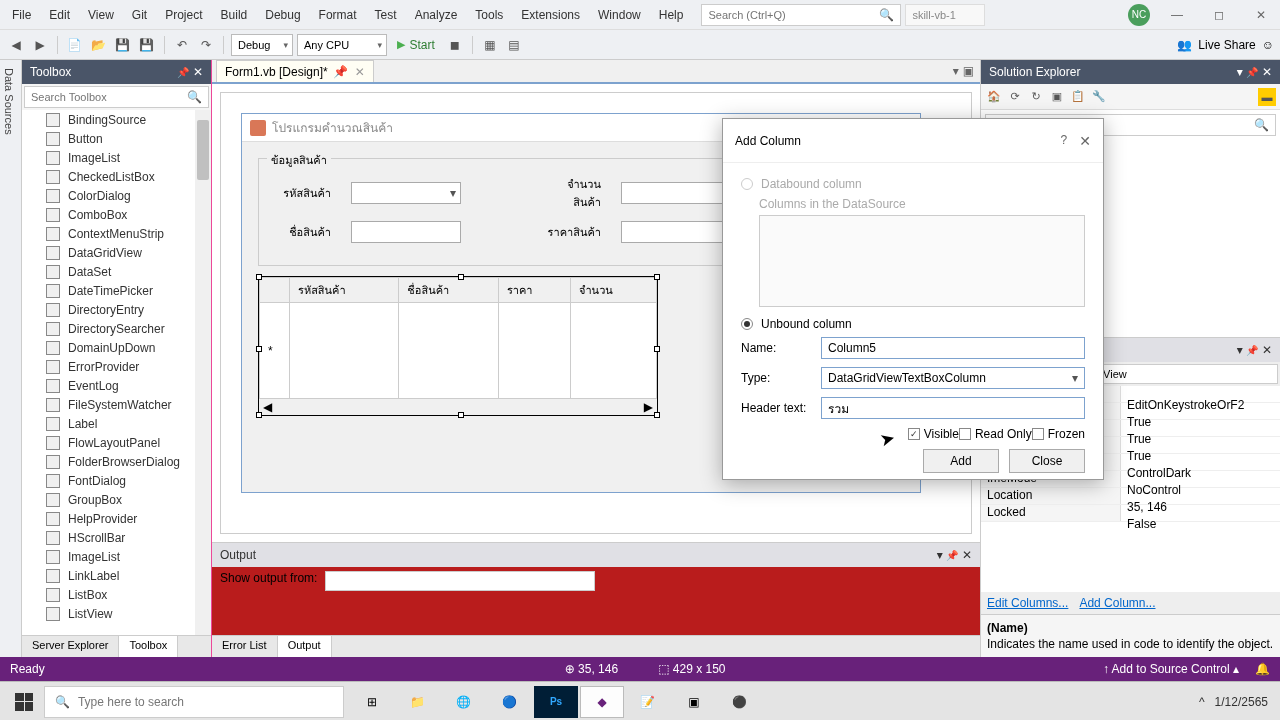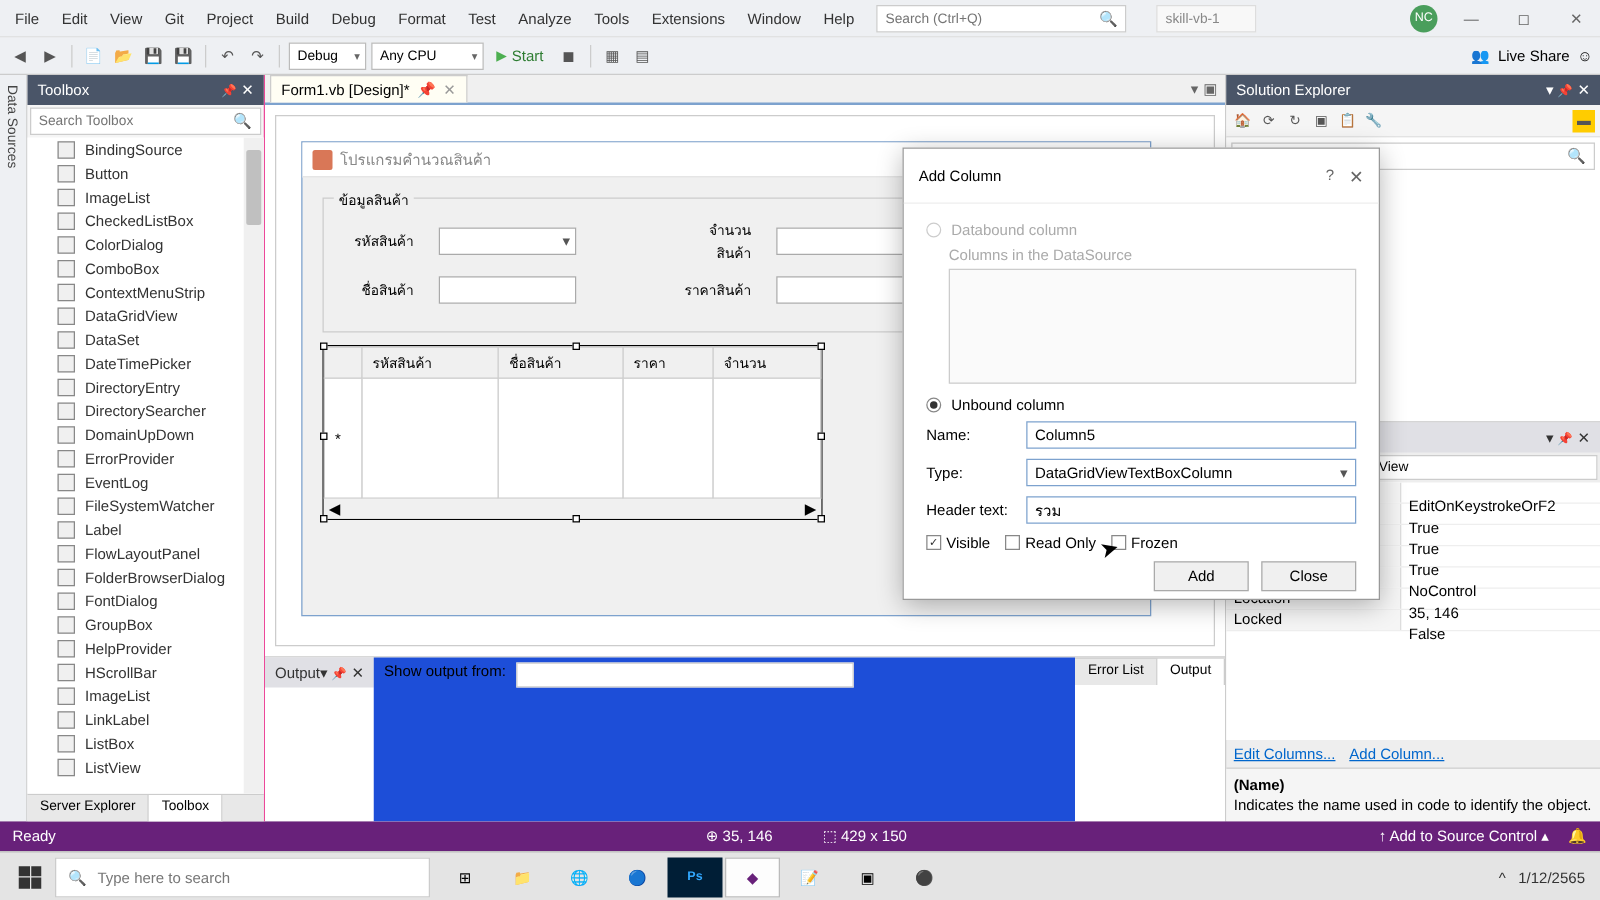--- a/index.html
+++ b/index.html
@@ -2,21 +2,21 @@
 <html><head>
 <meta charset="utf-8">
 <style>
 *{box-sizing:border-box;margin:0;padding:0;font-family:"Segoe UI",Tahoma,sans-serif;font-size:12px}
 body{width:1280px;height:720px;background:#eee;overflow:hidden;position:relative}
 .titlebar{height:30px;background:#eef0f3;display:flex;align-items:center;padding:0 4px;border-bottom:1px solid #ddd}
 .menubar{display:flex;align-items:center;gap:2px}
 .menubar span{padding:4px 8px;color:#333;cursor:pointer}
 .search-box{margin-left:10px;width:200px;height:22px;border:1px solid #ccc;background:#fff;display:flex;align-items:center;padding:0 6px;justify-content:space-between}
 .search-box input{border:none;outline:none;width:160px;font-size:11px}
-.doc-name{margin-left:24px;width:80px;height:22px;border:1px solid #ddd;background:#f8f8f8;padding:0 6px;display:flex;align-items:center;color:#888;font-size:11px}
+.doc-name{margin-left:4px;width:80px;height:22px;border:1px solid #ddd;background:#f8f8f8;padding:0 6px;display:flex;align-items:center;color:#888;font-size:11px}
 .title-right{margin-left:auto;display:flex;align-items:center;gap:12px}
 .badge-nc{width:22px;height:22px;border-radius:50%;background:#4a9e5c;color:#fff;display:flex;align-items:center;justify-content:center;font-size:10px;font-weight:normal}
 .win-btn{width:30px;height:22px;display:flex;align-items:center;justify-content:center;color:#666;cursor:pointer}
 .toolbar{height:30px;background:#eef0f3;display:flex;align-items:center;padding:0 6px;gap:4px;border-bottom:1px solid #ccc}
 .tb-icon{width:20px;height:20px;display:flex;align-items:center;justify-content:center;color:#555;font-size:12px}
 .tb-sep{width:1px;height:18px;background:#ccc;margin:0 3px}
 .tb-combo{height:22px;border:1px solid #bbb;background:#fff;padding:0 18px 0 6px;display:flex;align-items:center;position:relative;font-size:11px}
 .tb-combo::after{content:"▾";position:absolute;right:4px;color:#666;font-size:9px}
 .start-btn{display:flex;align-items:center;gap:4px;color:#2e7d32;padding:0 6px}
 .start-btn::before{content:"▶";color:#4caf50;font-size:11px}
@@ -53,22 +53,22 @@
 .form-input{width:110px;height:22px;border:1px solid #aaa;background:#fff}
 .form-combo{width:110px;height:22px;border:1px solid #aaa;background:#fff;position:relative}
 .form-combo::after{content:"▾";position:absolute;right:4px;top:3px;color:#555}
 .grid-wrap{position:relative;width:400px;height:140px;border:1px solid #000}
 .grid-handle{position:absolute;width:6px;height:6px;background:#fff;border:1px solid #000}
 .dgv{width:100%;height:calc(100% - 16px);background:#a9a9a9;border-collapse:collapse}
 .dgv thead{background:#f0f0f0}
 .dgv th{border:1px solid #ccc;padding:3px 8px;font-weight:normal;font-size:11px;text-align:left;background:#f0f0f0}
 .dgv td{border:1px solid #ccc;padding:3px 8px;background:#fff;height:18px}
 .dgv-scroll{height:16px;background:#f0f0f0;display:flex;justify-content:space-between;align-items:center;padding:0 4px}
-.output-panel{height:132px;border-top:1px solid #ccc;display:flex;flex-direction:row}
-.output-body{flex:1;background:#1d4ed8;padding:4px 8px;display:flex;align-items:flex-start;gap:8px}
+.output-panel{height:115px;border-top:1px solid #ccc;display:flex;flex-direction:column}
+.output-body{flex:1;background:#b91c1c;padding:4px 8px;display:flex;align-items:flex-start;gap:8px}
 .output-combo{width:270px;height:20px;border:1px solid #ccc;background:#fff}
 .right{width:300px;display:flex;flex-direction:column;border-left:1px solid #ccc}
 .sol-tb{height:26px;background:#f5f5f5;display:flex;align-items:center;gap:3px;padding:0 4px;border-bottom:1px solid #ddd}
 .sol-tb span{width:18px;height:18px;display:flex;align-items:center;justify-content:center;color:#555;font-size:11px}
 .sol-body{flex:1;background:#fff;padding:4px;font-size:11px}
 .sol-search{height:22px;border:1px solid #ccc;display:flex;align-items:center;padding:0 6px;justify-content:space-between;margin-bottom:4px}
 .props-panel{height:320px;display:flex;flex-direction:column;border-top:1px solid #ccc}
 .props-combo{margin:2px;height:20px;border:1px solid #ccc;background:#fff;padding:0 6px;display:flex;align-items:center;font-size:11px}
 .props-grid{flex:1;background:#fff;overflow:hidden;position:relative}
 .prop-row{display:flex;height:17px;font-size:11px;border-bottom:1px solid #eee}
@@ -98,21 +98,21 @@
 .radio-row.disabled{color:#aaa}
 .radio{width:12px;height:12px;border:1px solid #888;border-radius:50%;display:flex;align-items:center;justify-content:center}
 .radio.checked::after{content:"";width:6px;height:6px;background:#333;border-radius:50%}
 .radio.disabled{border-color:#ccc}
 .datasource-box{height:92px;border:1px solid #ccc;margin:4px 0 10px 18px;background:#fafafa}
 .field-row{display:flex;align-items:center;margin-bottom:8px;gap:8px}
 .field-label{width:72px;font-size:12px}
 .field-input{flex:1;height:22px;border:1px solid #7da2ce;padding:0 6px;font-size:12px;outline:none}
 .field-select{flex:1;height:22px;border:1px solid #7da2ce;padding:0 6px;font-size:12px;background:#fff;position:relative;display:flex;align-items:center}
 .field-select::after{content:"▾";position:absolute;right:6px;color:#555}
-.check-row{display:flex;gap:12px;margin:8px 0;font-size:12px}
+.check-row{display:flex;justify-content:flex-end;margin:8px 0;font-size:12px}
 .check{display:flex;align-items:center;gap:4px}
 .checkbox{width:12px;height:12px;border:1px solid #888;display:flex;align-items:center;justify-content:center;font-size:9px}
 .checkbox.checked::after{content:"✓";color:#333}
 .dlg-buttons{display:flex;justify-content:flex-end;gap:10px;}
 .dlg-btn{width:76px;height:24px;border:1px solid #aaa;background:#f0f0f0;display:flex;align-items:center;justify-content:center;font-size:12px;cursor:pointer}
 .cursor{position:absolute;left:880px;top:428px;z-index:200;font-size:18px;transform:rotate(-15deg)}
 .pin-icon{font-size:10px}
 </style>
 </head>
 <body>
@@ -431,20 +431,24 @@
           </div>
           <div class="prop-row">
             <div class="prop-name"></div>
             <div class="prop-val">True</div>
           </div>
           <div class="prop-row">
             <div class="prop-name"></div>
             <div class="prop-val">True</div>
           </div>
           <div class="prop-row">
+            <div class="prop-name"></div>
+            <div class="prop-val">ControlDark</div>
+          </div>
+          <div class="prop-row">
             <div class="prop-name">ImeMode</div>
             <div class="prop-val">NoControl</div>
           </div>
           <div class="prop-row">
             <div class="prop-name">Location</div>
             <div class="prop-val">35, 146</div>
           </div>
           <div class="prop-row">
             <div class="prop-name">Locked</div>
             <div class="prop-val">False</div>

